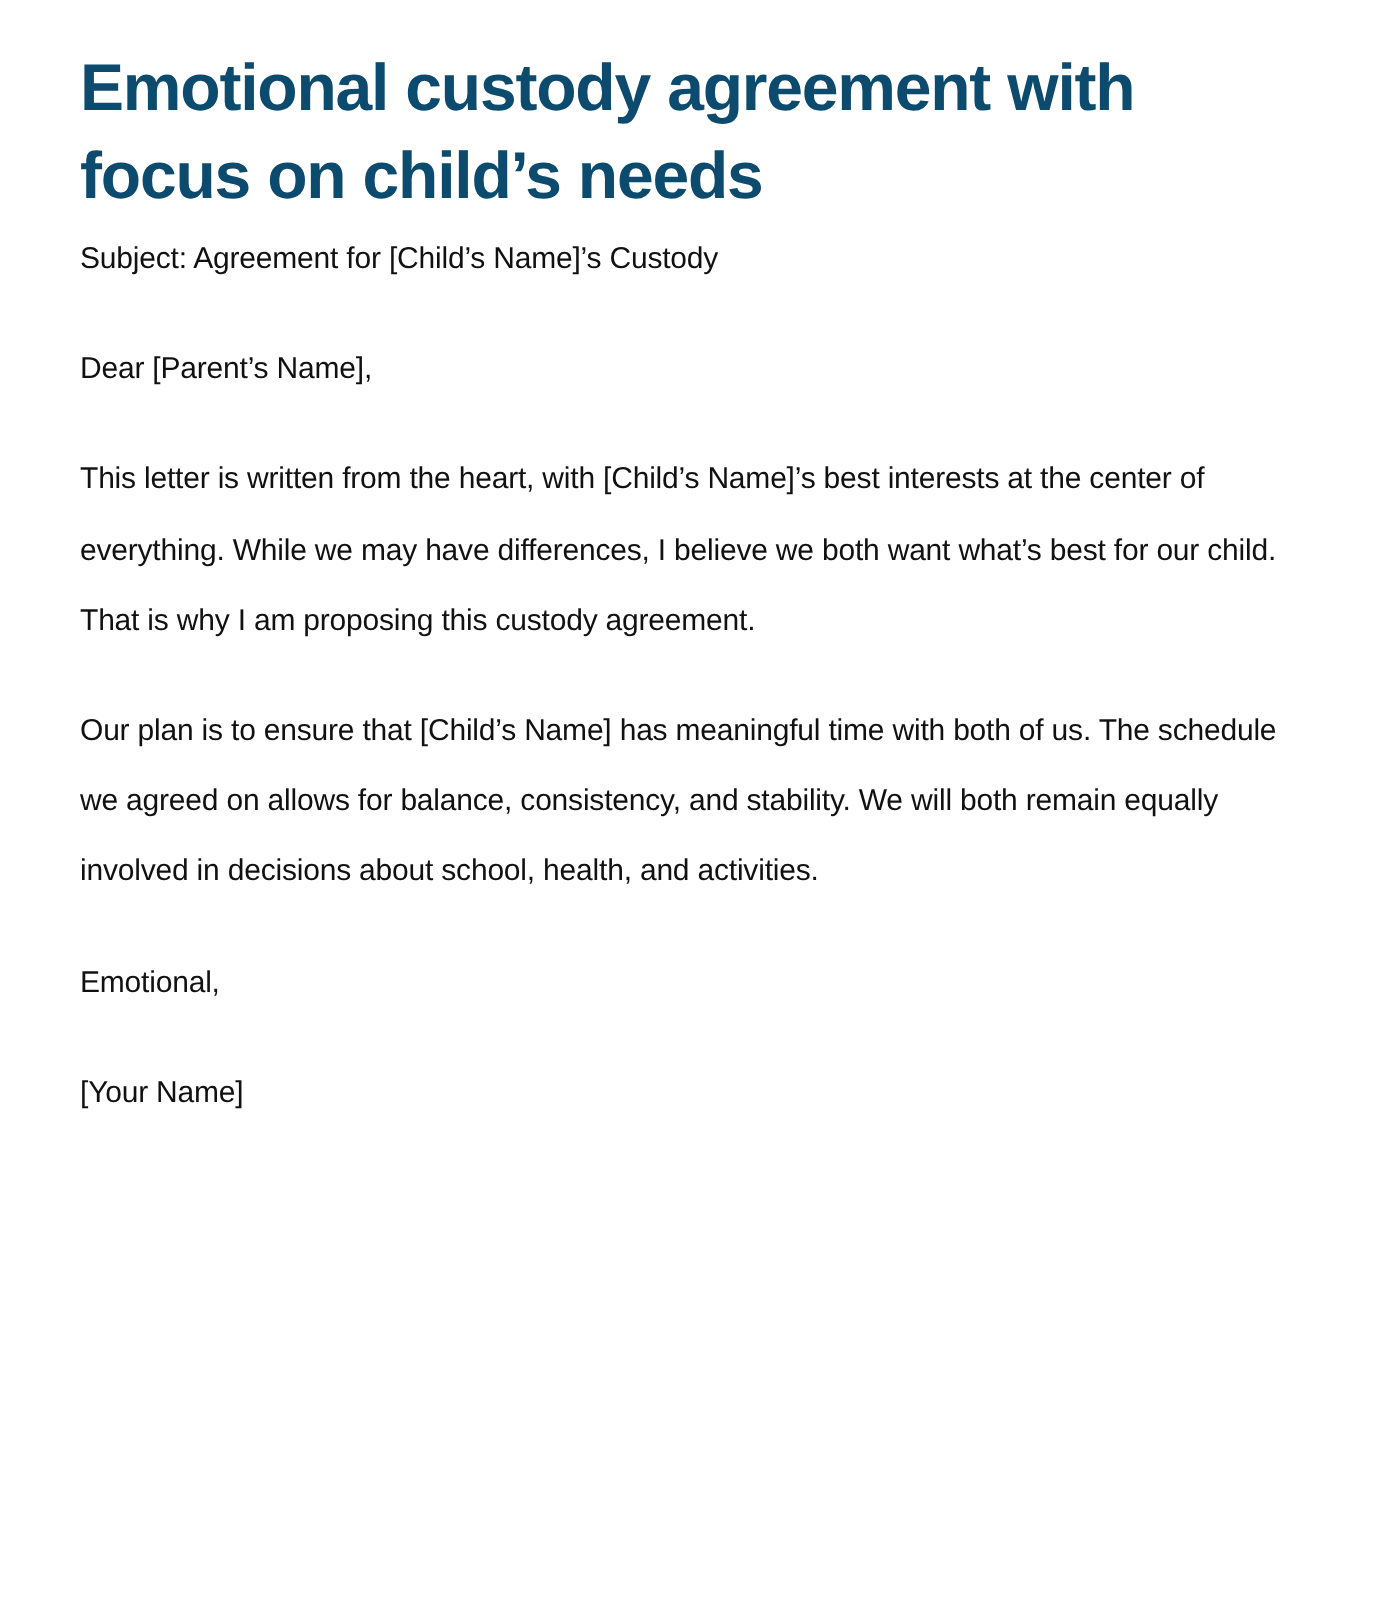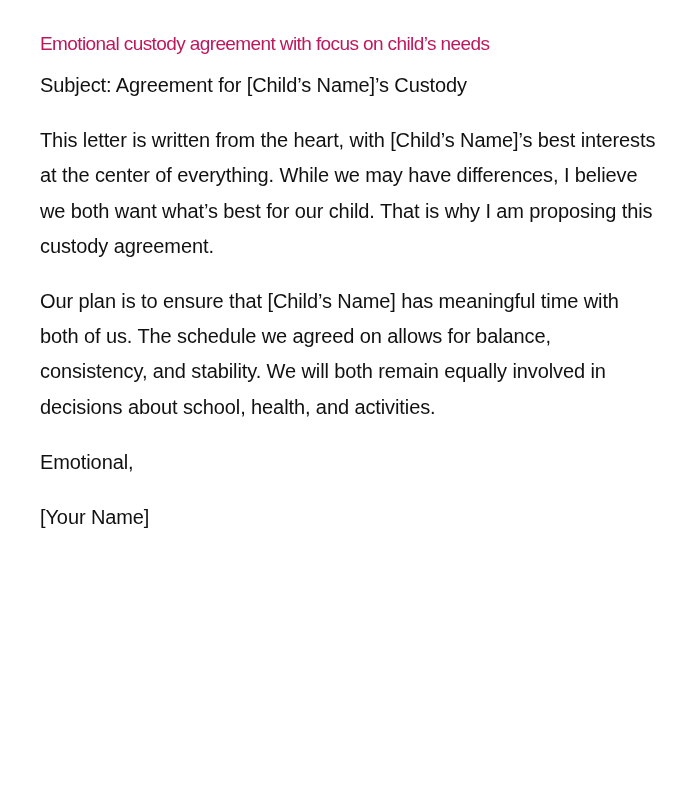--- a/index.html
+++ b/index.html
@@ -5,37 +5,38 @@
   html, body { margin: 0; padding: 0; background: #ffffff; }
   body { width: 700px; height: 806px; overflow: hidden; }
   .page {
     position: relative;
     padding: 22px 40px 0 40px;
     color: #111111;
     font-family: "Liberation Sans", sans-serif;
   }
   .title {
     font-family: "Liberation Sans", sans-serif;
-    font-weight: normal;
-    font-size: 19px;
+    font-weight: bold;
+    font-size: 33px;
     line-height: 44px;
     margin: 0 0 2px 0;
     letter-spacing: -0.6px;
-    color: #be185d;
+    color: #0c4a6e;
   }
   .para {
-    font-size: 20px;
+    font-size: 15px;
     line-height: 35.2px;
     margin: 0 0 20px 0;
     letter-spacing: -0.1px;
   }
 </style>
 </head>
 <body>
 
 <div class="page">
   <h1 class="title">Emotional custody agreement with focus on child’s needs</h1>
   <p class="para">Subject: Agreement for [Child’s Name]’s Custody</p>
+  <p class="para">Dear [Parent’s Name],</p>
   <p class="para">This letter is written from the heart, with [Child’s Name]’s best interests at the center of everything. While we may have differences, I believe we both want what’s best for our child. That is why I am proposing this custody agreement.</p>
   <p class="para">Our plan is to ensure that [Child’s Name] has meaningful time with both of us. The schedule we agreed on allows for balance, consistency, and stability. We will both remain equally involved in decisions about school, health, and activities.</p>
   <p class="para">Emotional,</p>
   <p class="para">[Your Name]</p>
 </div>
 
 </body></html>

